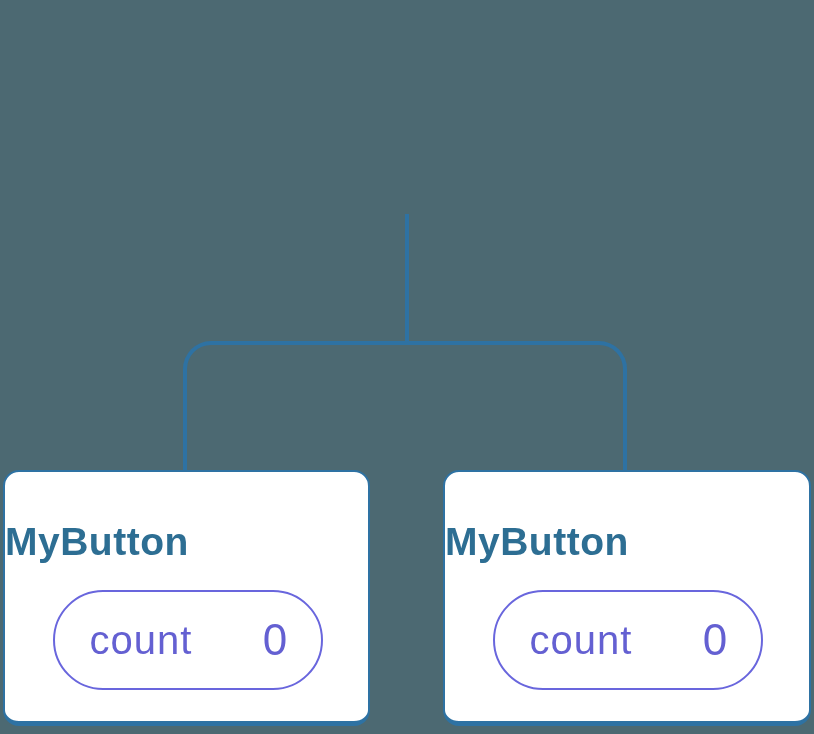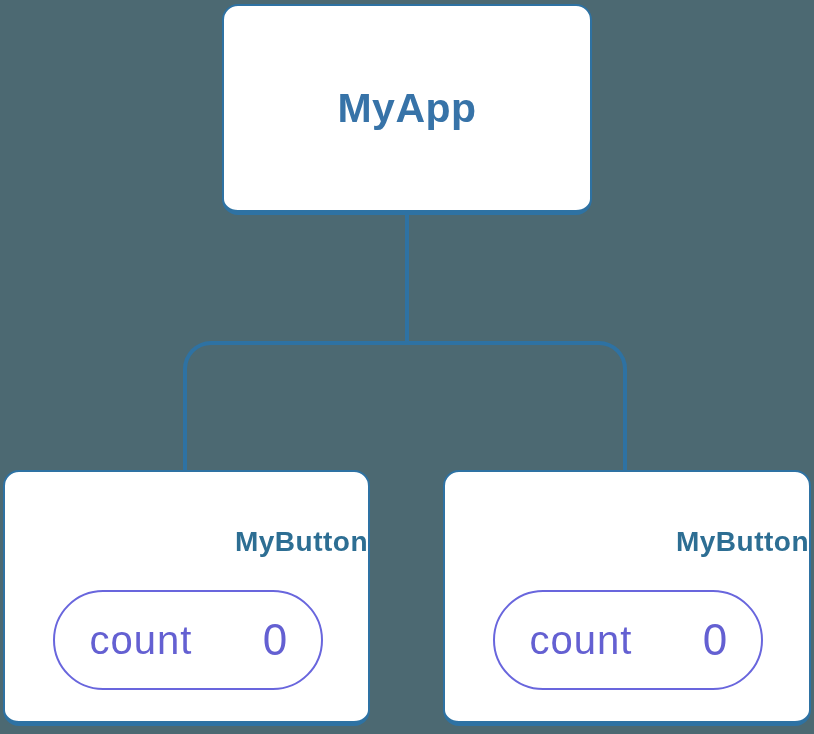--- a/index.html
+++ b/index.html
@@ -38,22 +38,22 @@
     letter-spacing: 0.5px;
   }
   .node-child-left  { left: 3px;   top: 470px; width: 367px; height: 256px; }
   .node-child-right { left: 443px; top: 470px; width: 368px; height: 256px; }
   .child-title {
     position: absolute;
     left: 0; right: 0;
     top: 42px;
     height: 56px;
     line-height: 56px;
-    text-align: right;
-    font-size: 28px;
+    text-align: left;
+    font-size: 39px;
     font-weight: bold;
     color: var(--child-title, #2D6E93);
     letter-spacing: 0.5px;
   }
   
   .state-pill {
     position: absolute;
     left: 48px;
     top: 118px;
     width: 270px;
@@ -102,23 +102,20 @@
     border-left: 4px solid var(--line-blue, #2E72A3);
     border-right: 4px solid var(--line-blue, #2E72A3);
     border-radius: 28px 28px 0 0;
   }
 </style>
 </head>
 <body>
 
 <div class="canvas">
 
-  <div class="node node-root">
-    <span class="root-title">MyApp</span>
-  </div>
 
   <div class="connector-stem"></div>
   <div class="connector-bracket"></div>
 
   <div class="node node-child-left">
     <div class="child-title">MyButton</div>
     <div class="state-pill">
       <span class="pill-key">count</span>
       <span class="pill-divider"></span>
       <span class="pill-value">0</span>

